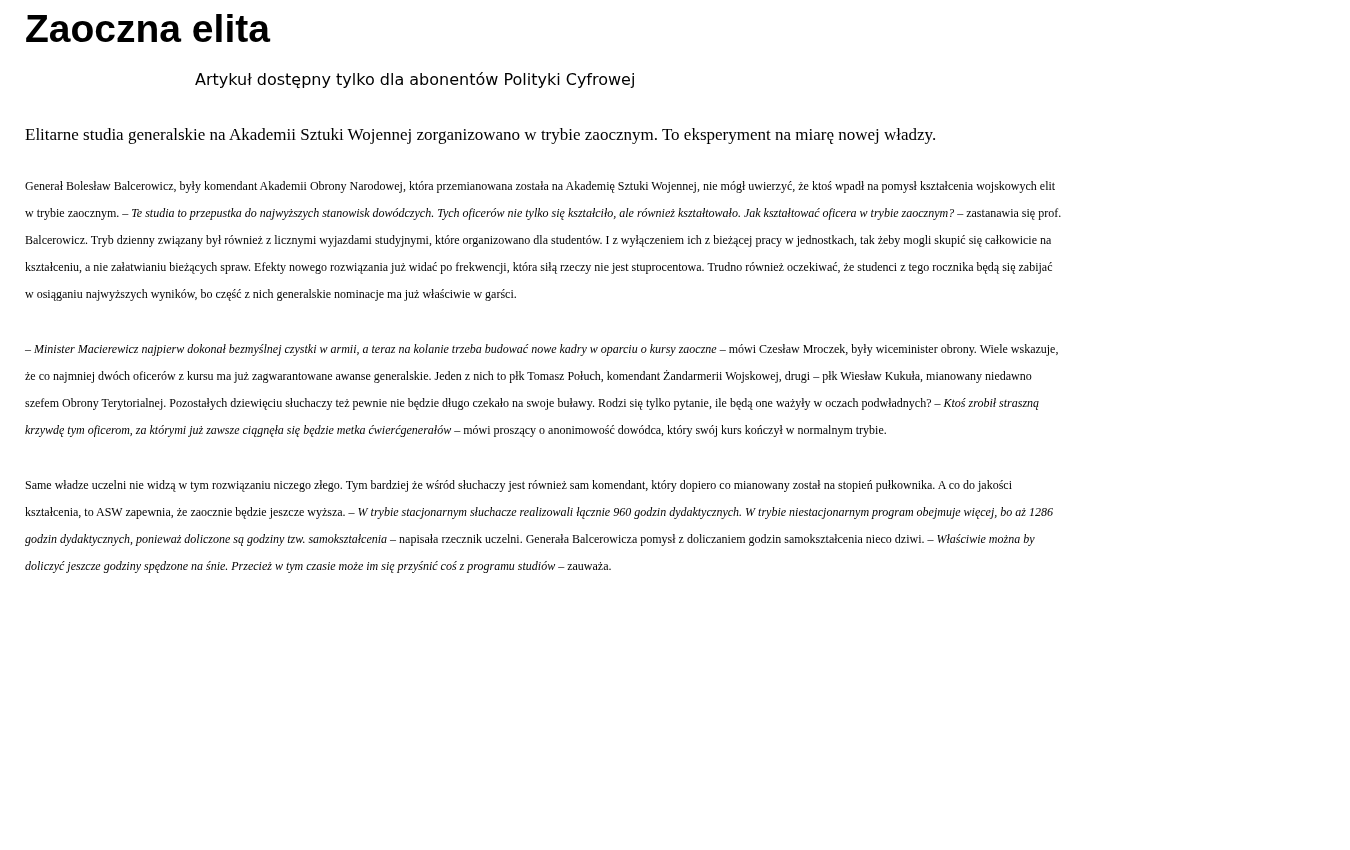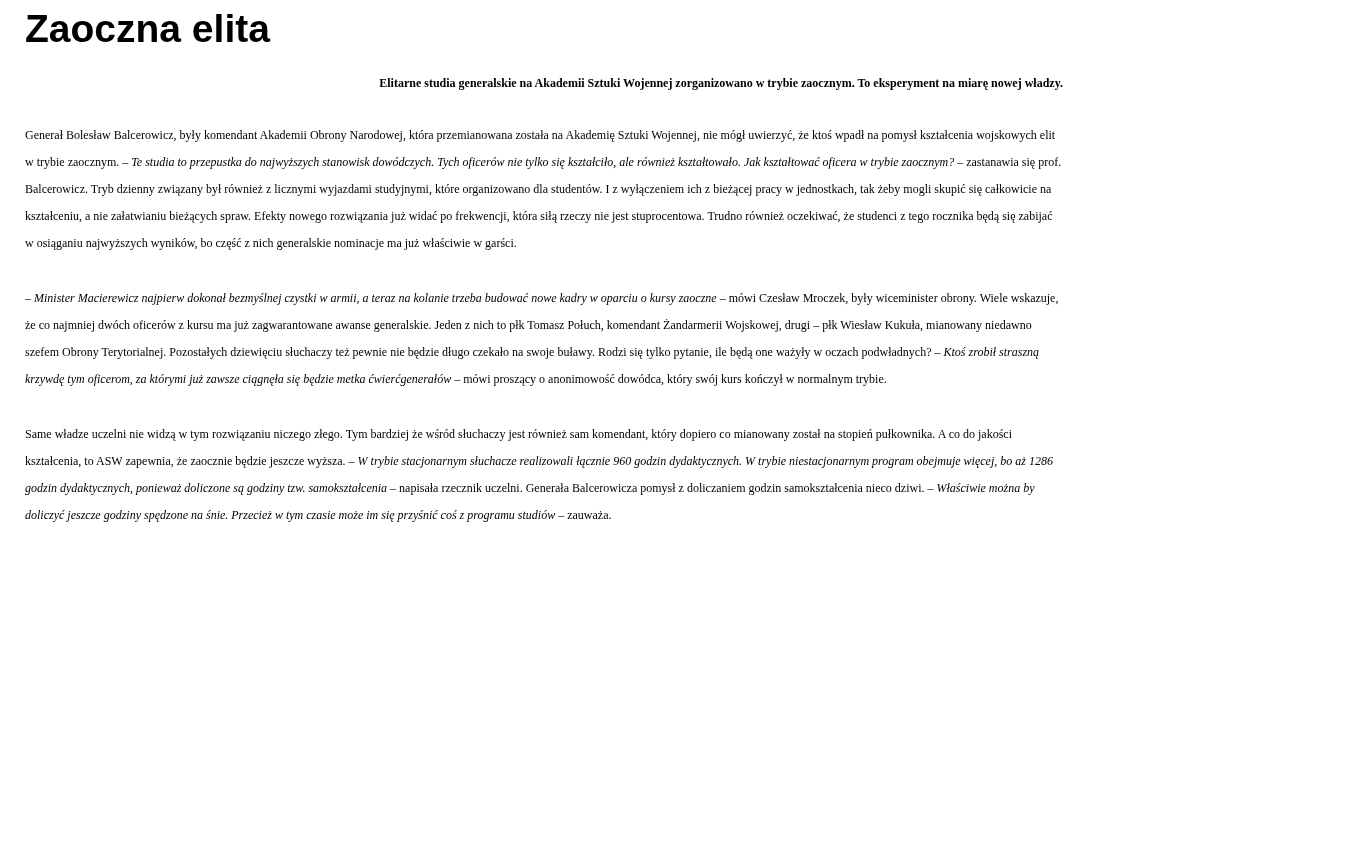--- a/index.html
+++ b/index.html
@@ -29,44 +29,44 @@
   }
   .subtitle {
     font-family: "DejaVu Sans", "Liberation Sans", sans-serif;
     font-size: 16px;
     line-height: 20px;
     margin: 0 0 31px 170px;
     color: #000000;
   }
   .lead {
     font-family: "Liberation Serif", "DejaVu Serif", serif;
-    font-weight: bold;
-    font-size: 12px;
+    font-weight: normal;
+    font-size: 17px;
     line-height: 27px;
     margin: 0 0 25px 0;
     max-width: 1300px;
-    text-align: right;
   }
   .body-par {
     font-family: "Liberation Serif", "DejaVu Serif", serif;
     font-size: 12px;
     line-height: 27px;
     margin: 0 0 28px 0;
     max-width: 1300px;
   }
   .body-par i {
     font-style: italic;
   }
 </style>
 </head>
 <body>
 
 <div class="page">
   <h1 class="article-title">Zaoczna elita</h1>
 
+  <div class="subtitle">Artykuł dostępny tylko dla abonentów Polityki Cyfrowej</div>
 
   <p class="lead">Elitarne studia generalskie na Akademii Sztuki Wojennej zorganizowano w trybie zaocznym. To eksperyment na miarę nowej władzy.</p>
 
   <div id="article-body">
       <p class="body-par"><span>Generał Bolesław Balcerowicz, były komendant Akademii Obrony Narodowej, która przemianowana została na Akademię Sztuki Wojennej, nie mógł uwierzyć, że ktoś wpadł na pomysł kształcenia wojskowych elit w trybie zaocznym. </span><i>– Te studia to przepustka do najwyższych stanowisk dowódczych. Tych oficerów nie tylko się kształciło, ale również kształtowało. Jak kształtować oficera w trybie zaocznym?</i><span> – zastanawia się prof. Balcerowicz. Tryb dzienny związany był również z licznymi wyjazdami studyjnymi, które organizowano dla studentów. I z wyłączeniem ich z bieżącej pracy w jednostkach, tak żeby mogli skupić się całkowicie na kształceniu, a nie załatwianiu bieżących spraw. Efekty nowego rozwiązania już widać po frekwencji, która siłą rzeczy nie jest stuprocentowa. Trudno również oczekiwać, że studenci z tego rocznika będą się zabijać w osiąganiu najwyższych wyników, bo część z nich generalskie nominacje ma już właściwie w garści.</span></p>
       <p class="body-par"><i>– Minister Macierewicz najpierw dokonał bezmyślnej czystki w armii, a teraz na kolanie trzeba budować nowe kadry w oparciu o kursy zaoczne</i><span> – mówi Czesław Mroczek, były wiceminister obrony. Wiele wskazuje, że co najmniej dwóch oficerów z kursu ma już zagwarantowane awanse generalskie. Jeden z nich to płk Tomasz Połuch, komendant Żandarmerii Wojskowej, drugi – płk Wiesław Kukuła, mianowany niedawno szefem Obrony Terytorialnej. Pozostałych dziewięciu słuchaczy też pewnie nie będzie długo czekało na swoje buławy. Rodzi się tylko pytanie, ile będą one ważyły w oczach podwładnych? </span><i>– Ktoś zrobił straszną krzywdę tym oficerom, za którymi już zawsze ciągnęła się będzie metka ćwierćgenerałów</i><span> – mówi proszący o anonimowość dowódca, który swój kurs kończył w normalnym trybie.</span></p>
       <p class="body-par"><span>Same władze uczelni nie widzą w tym rozwiązaniu niczego złego. Tym bardziej że wśród słuchaczy jest również sam komendant, który dopiero co mianowany został na stopień pułkownika. A co do jakości kształcenia, to ASW zapewnia, że zaocznie będzie jeszcze wyższa. </span><i>– W trybie stacjonarnym słuchacze realizowali łącznie 960 godzin dydaktycznych. W trybie niestacjonarnym program obejmuje więcej, bo aż 1286 godzin dydaktycznych, ponieważ doliczone są godziny tzw. samokształcenia</i><span> – napisała rzecznik uczelni. Generała Balcerowicza pomysł z doliczaniem godzin samokształcenia nieco dziwi. </span><i>– Właściwie można by doliczyć jeszcze godziny spędzone na śnie. Przecież w tym czasie może im się przyśnić coś z programu studiów</i><span> – zauważa.</span></p>
     </div>
 </div>
 

